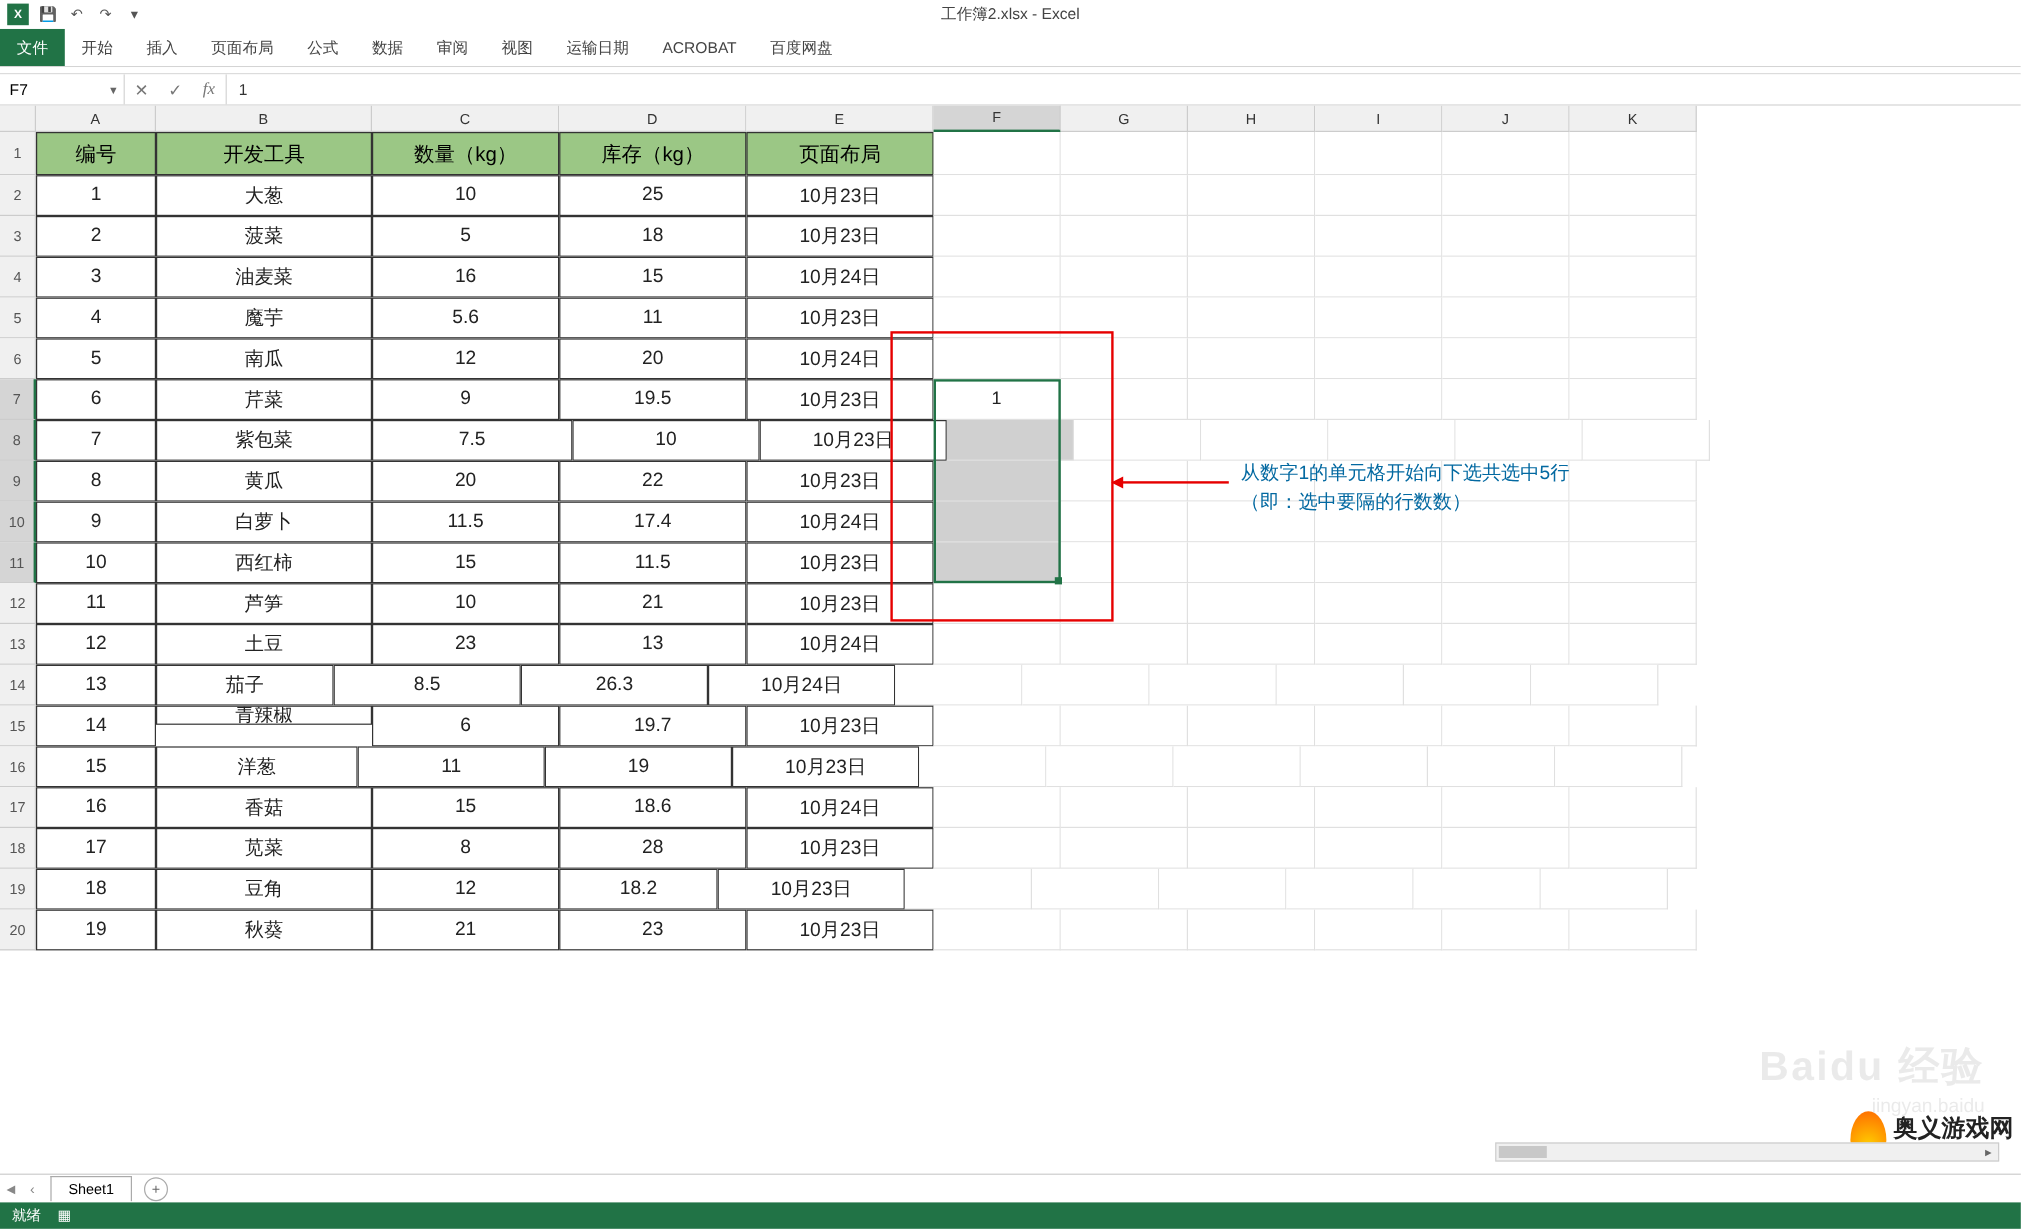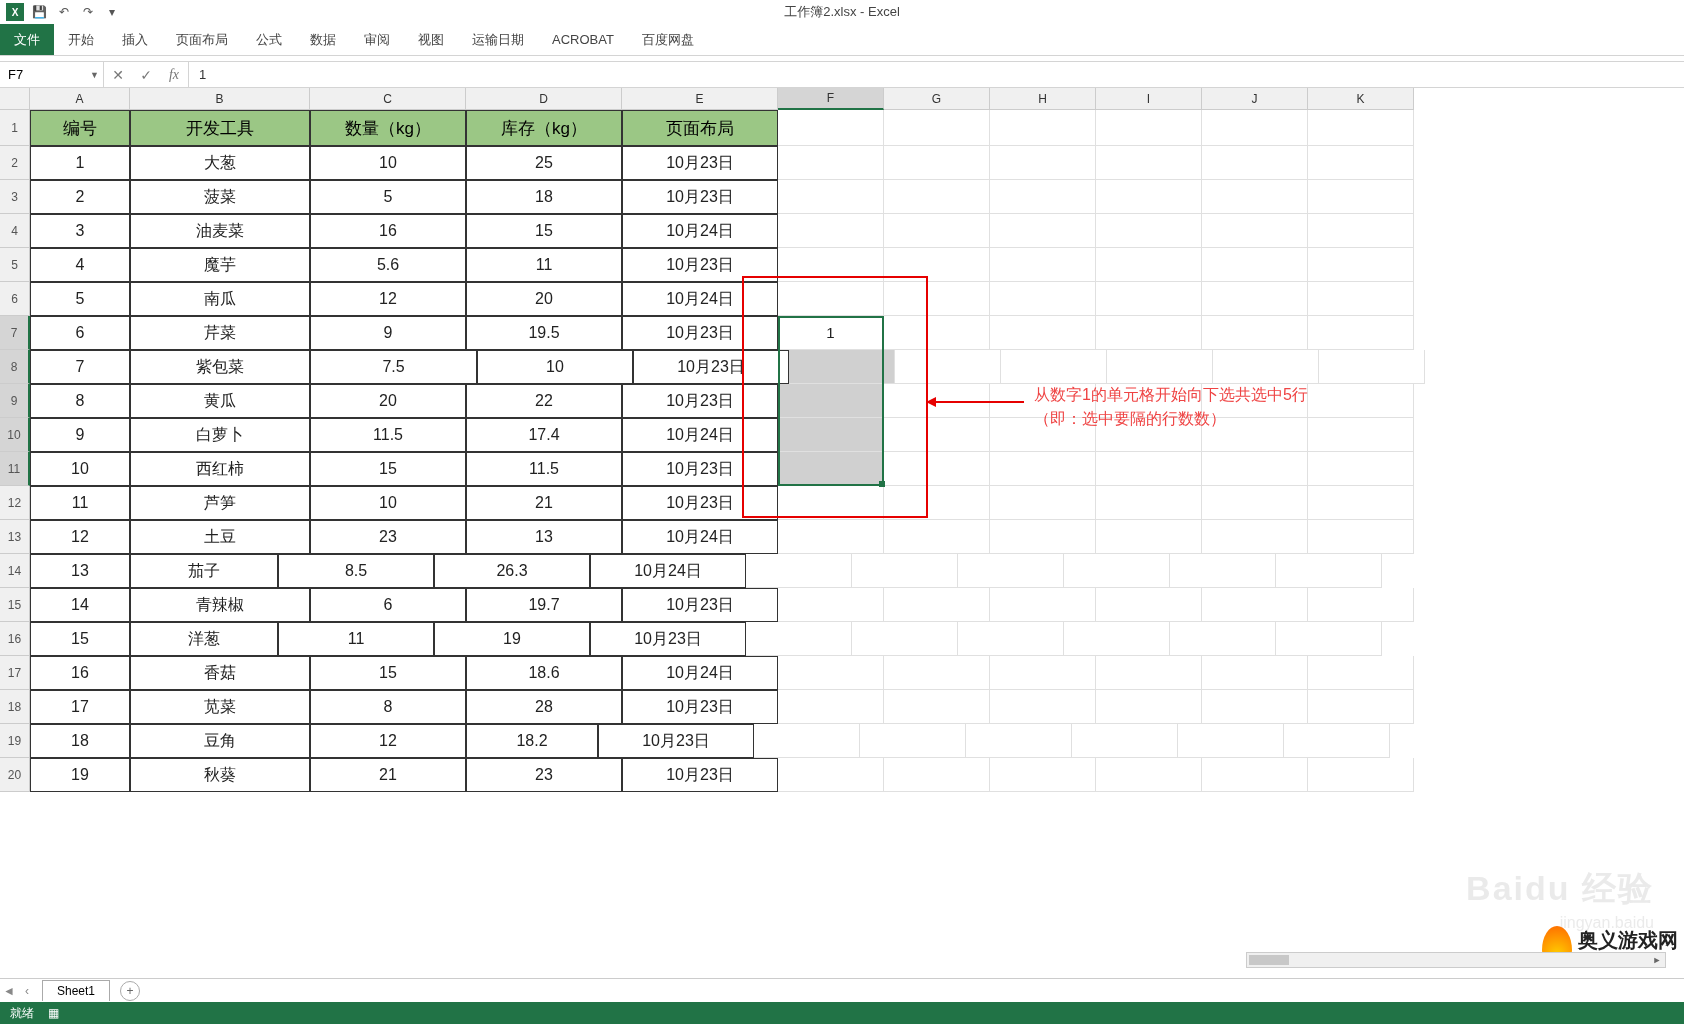--- a/index.html
+++ b/index.html
@@ -46,21 +46,21 @@
   .cell.selected { background: #d0d0d0; }
 
   
   .sel-rect { position: absolute; border: 2px solid #217346; pointer-events: none; }
   .sel-handle { position: absolute; width: 6px; height: 6px; background: #217346; right: -3px; bottom: -3px; }
 
   
   .anno-box { position: absolute; border: 2px solid #e60000; pointer-events: none; }
   .anno-arrow { position: absolute; height: 2px; background: #e60000; }
   .anno-arrow::after { content: ""; position: absolute; right: -2px; top: -4px; border-left: 10px solid #e60000; border-top: 5px solid transparent; border-bottom: 5px solid transparent; }
-  .anno-text { position: absolute; color: #ef4444; font-size: 16px; line-height: 1.5; }
+  .anno-text { position: absolute; color: #0369a1; font-size: 16px; line-height: 1.5; }
 
   
   .sheettabs { position: absolute; bottom: 22px; left: 0; right: 0; height: 24px; background: #fff; border-top: 1px solid #ccc; display: flex; align-items: center; font-size: 12px; }
   .st-nav { width: 18px; text-align: center; color: #888; cursor: pointer; }
   .st-tab { padding: 3px 14px; border: 1px solid #aaa; border-bottom: none; background: #fff; margin-left: 6px; cursor: pointer; }
   .st-add { width: 20px; height: 20px; border: 1px solid #aaa; border-radius: 50%; display: flex; align-items: center; justify-content: center; margin-left: 10px; color: #666; cursor: pointer; }
   .hscroll-track { position: absolute; right: 18px; bottom: 24px; width: 420px; height: 16px; background: #f0f0f0; border: 1px solid #ccc; }
   .hscroll-thumb { position: absolute; left: 2px; top: 2px; width: 40px; height: 10px; background: #c8c8c8; }
   .hscroll-btn { position: absolute; width: 16px; height: 14px; top: 0; display:flex; align-items:center; justify-content:center; font-size:9px; color:#666; cursor:pointer;}
   .hscroll-btn.l { left: 0; }
@@ -336,34 +336,34 @@
         <div class="cell data-brd" style="width: 156px; height: 34px;">10月24日</div>
         <div class="cell" style="width: 106px; height: 34px;"></div>
         <div class="cell" style="width: 106px; height: 34px;"></div>
         <div class="cell" style="width: 106px; height: 34px;"></div>
         <div class="cell" style="width: 106px; height: 34px;"></div>
         <div class="cell" style="width: 106px; height: 34px;"></div>
         <div class="cell" style="width: 106px; height: 34px;"></div>
       </div>
       <div class="cellrow">
         <div class="cell data-brd" style="width: 100px; height: 34px;">14</div>
-        <div class="cell data-brd" style="width: 180px; height: 34px;">青辣椒</div>
+        <div class="cell data-brd" style="width: 180px; height: 16px;">青辣椒</div>
         <div class="cell data-brd" style="width: 156px; height: 34px;">6</div>
         <div class="cell data-brd" style="width: 156px; height: 34px;">19.7</div>
         <div class="cell data-brd" style="width: 156px; height: 34px;">10月23日</div>
         <div class="cell" style="width: 106px; height: 34px;"></div>
         <div class="cell" style="width: 106px; height: 34px;"></div>
         <div class="cell" style="width: 106px; height: 34px;"></div>
         <div class="cell" style="width: 106px; height: 34px;"></div>
         <div class="cell" style="width: 106px; height: 34px;"></div>
         <div class="cell" style="width: 106px; height: 34px;"></div>
       </div>
       <div class="cellrow">
         <div class="cell data-brd" style="width: 100px; height: 34px;">15</div>
-        <div class="cell data-brd" style="width: 148px; height: 34px;">洋葱</div>
+        <div class="cell data-brd" style="width: 168px; height: 34px;">洋葱</div>
         <div class="cell data-brd" style="width: 156px; height: 34px;">11</div>
         <div class="cell data-brd" style="width: 156px; height: 34px;">19</div>
         <div class="cell data-brd" style="width: 156px; height: 34px;">10月23日</div>
         <div class="cell" style="width: 106px; height: 34px;"></div>
         <div class="cell" style="width: 106px; height: 34px;"></div>
         <div class="cell" style="width: 106px; height: 34px;"></div>
         <div class="cell" style="width: 106px; height: 34px;"></div>
         <div class="cell" style="width: 106px; height: 34px;"></div>
         <div class="cell" style="width: 106px; height: 34px;"></div>
       </div>

